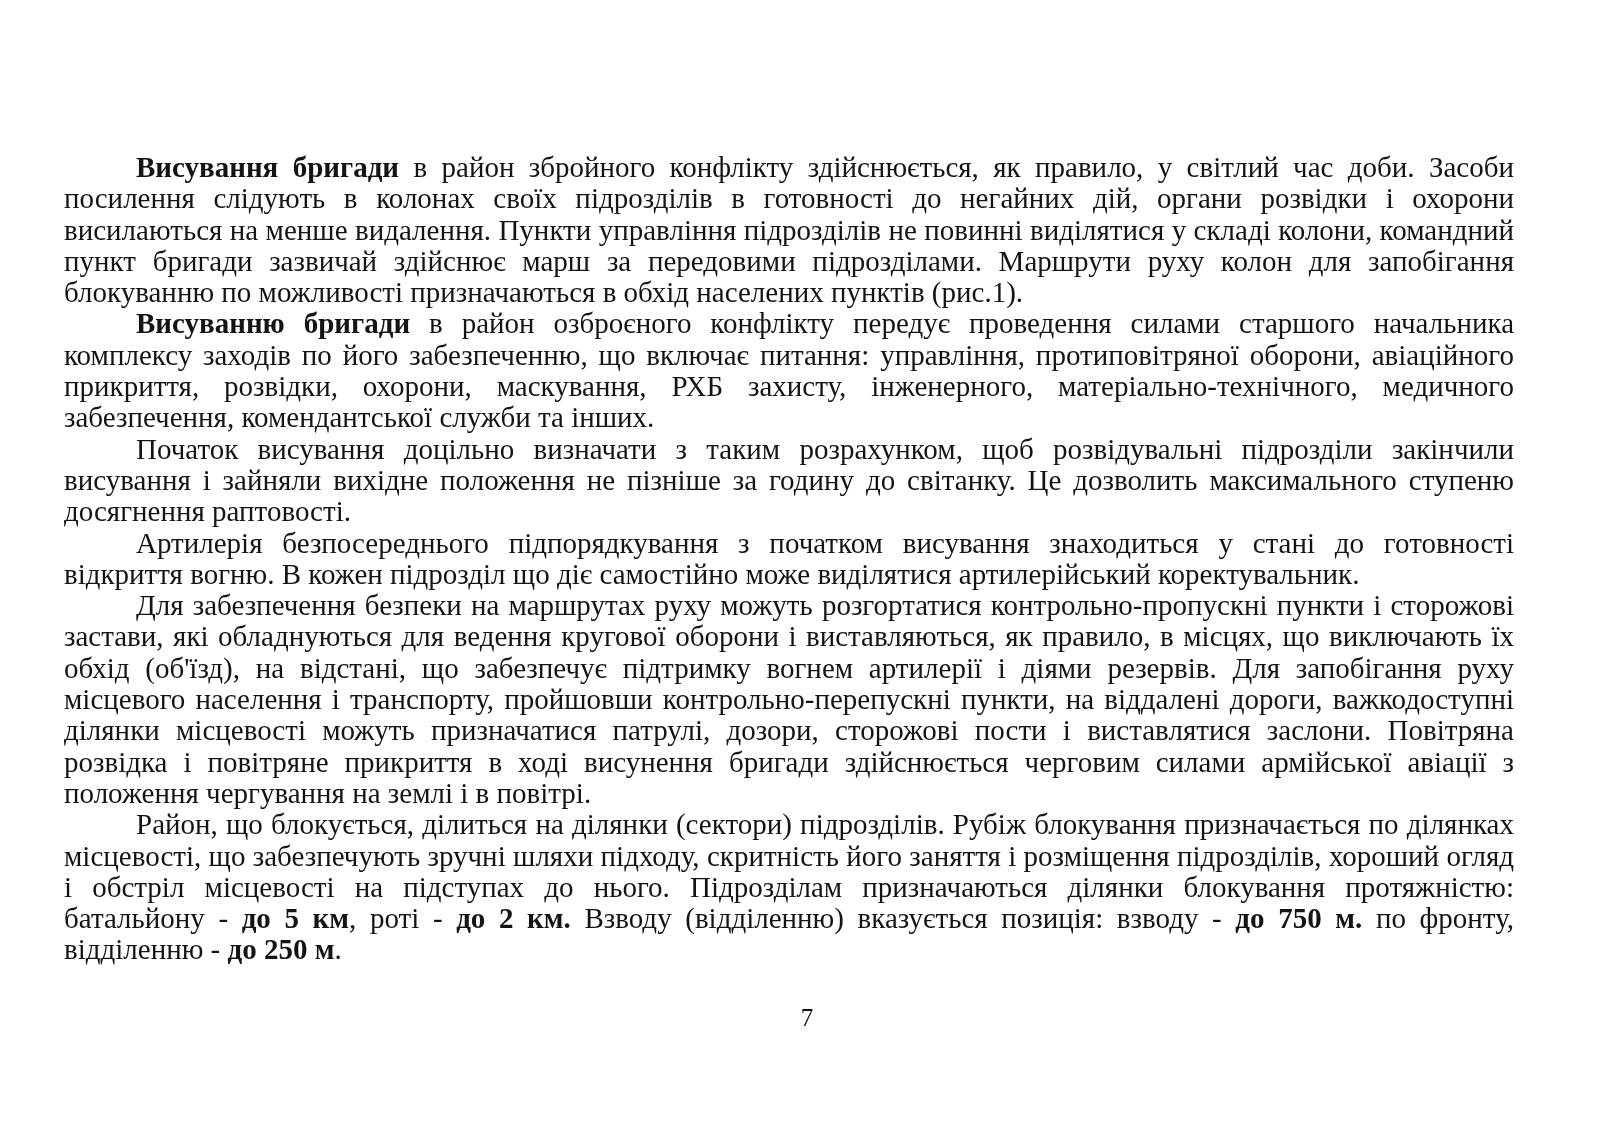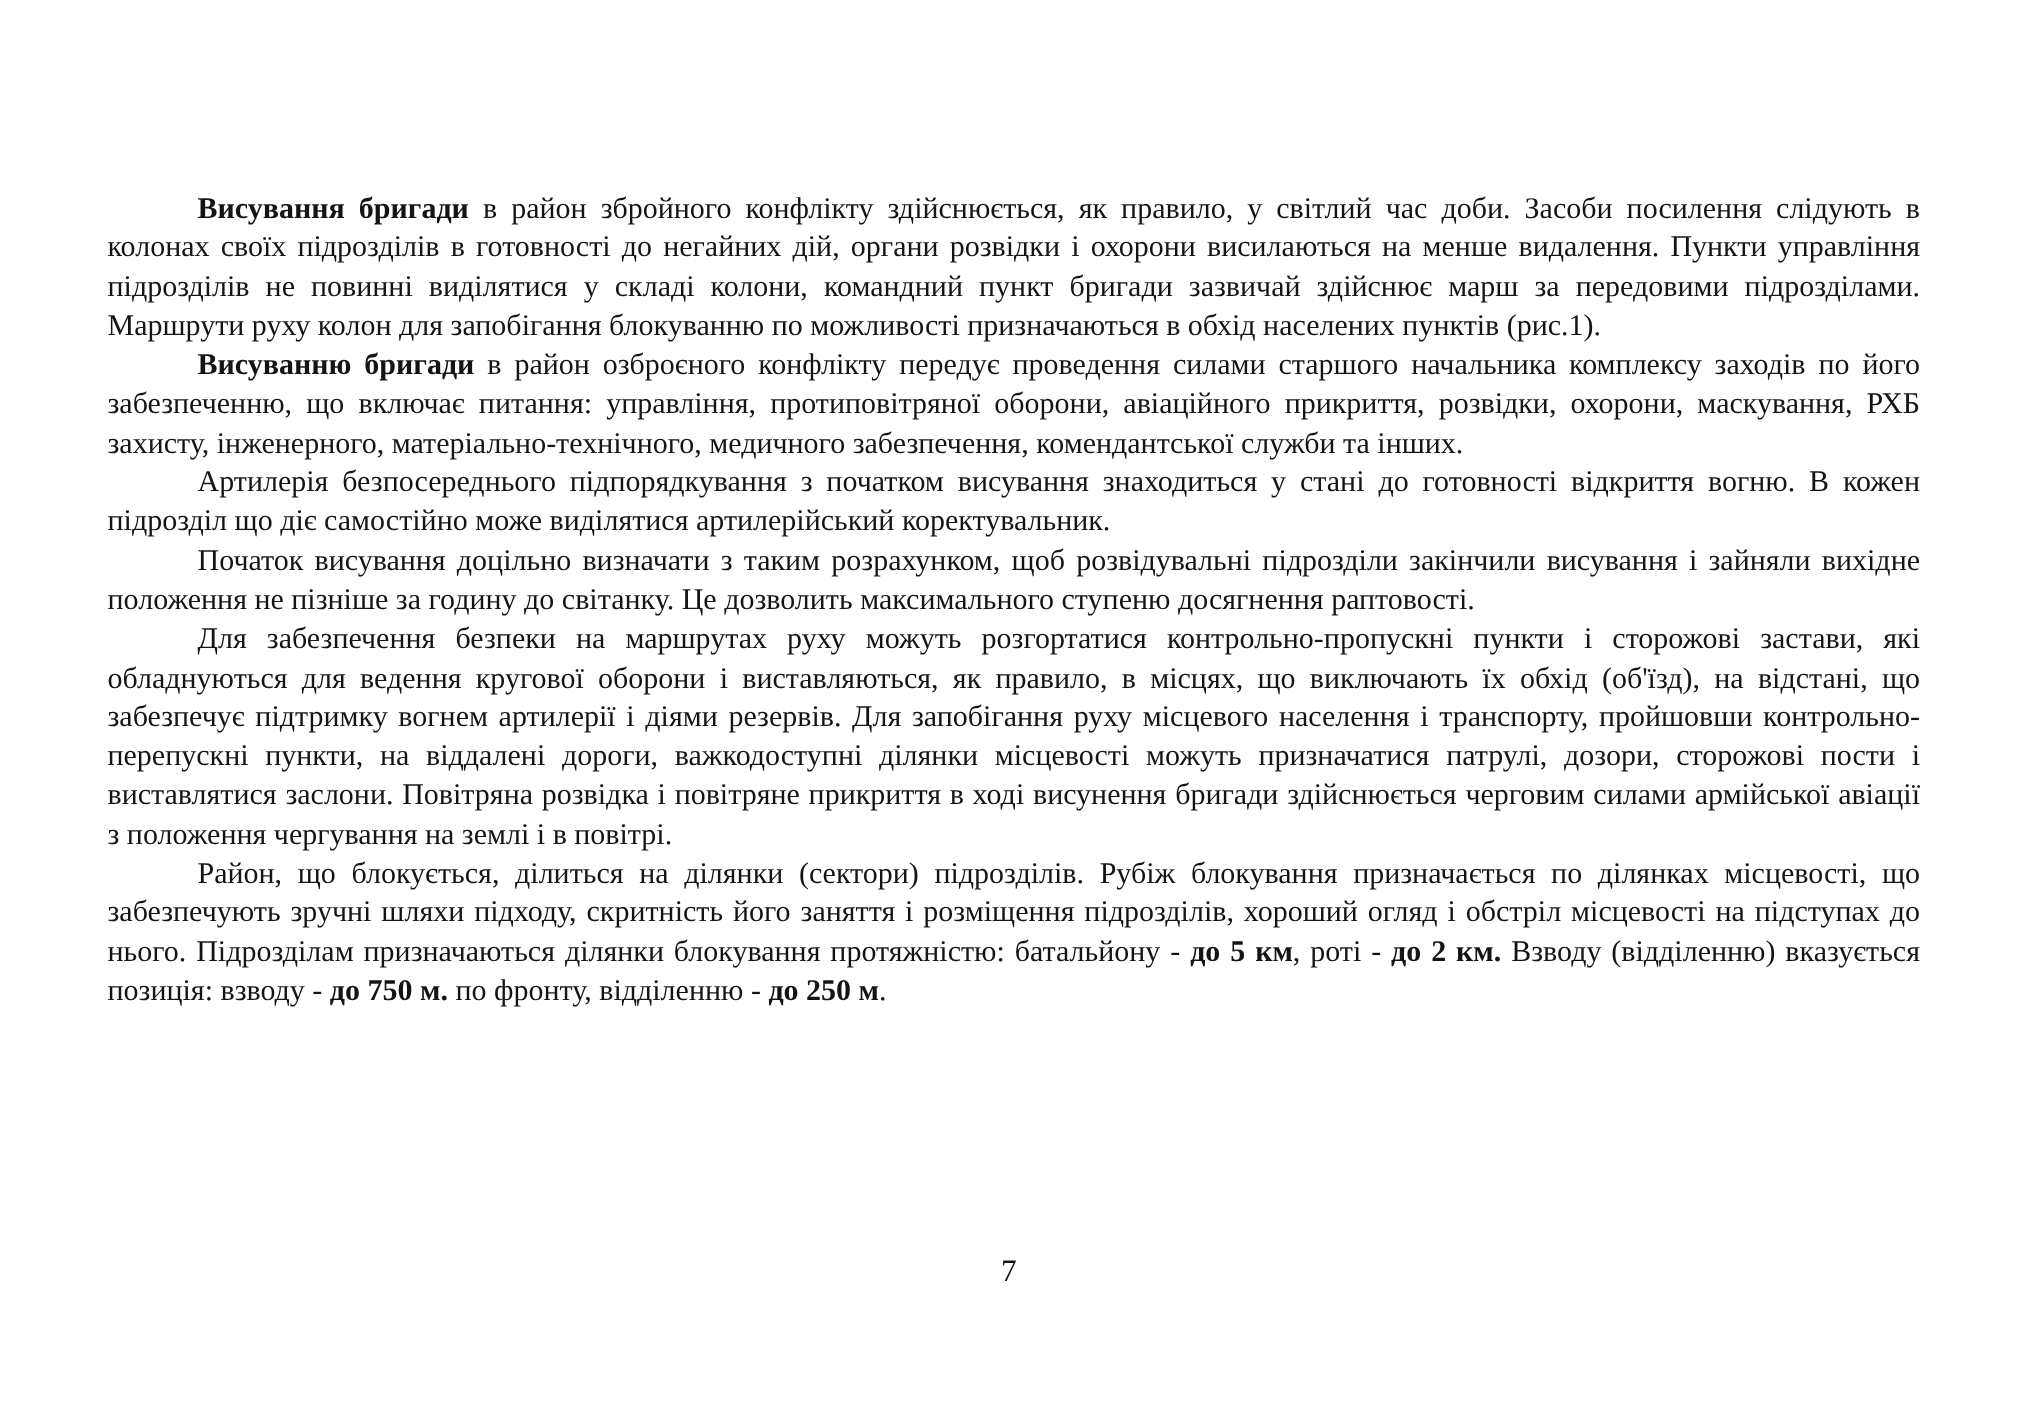--- a/index.html
+++ b/index.html
@@ -11,24 +11,24 @@
     position: relative;
     width: 1614px;
     height: 1142px;
     background: #ffffff;
     overflow: hidden;
     font-family: "Liberation Serif", "DejaVu Serif", serif;
     color: #141414;
   }
   .content {
     position: absolute;
-    left: 86px;
+    left: 64px;
     top: 152px;
     width: 1450px;
-    font-size: 24px;
+    font-size: 29px;
     line-height: 31.3px;
     text-align: justify;
   }
   .para {
     margin: 0;
     padding: 0;
     text-indent: 72px;
   }
   .run-bold {
     font-weight: bold;
@@ -46,23 +46,23 @@
 </head>
 <body>
 
 <div class="page">
   <div class="content">
 
     <p class="para"><span class="run-bold">Висування бригади</span><span> в район збройного конфлікту здійснюється, як правило, у світлий час доби. Засоби посилення слідують в колонах своїх підрозділів в готовності до негайних дій, органи розвідки і охорони висилаються на менше видалення. Пункти управління підрозділів не повинні виділятися у складі колони, командний пункт бригади зазвичай здійснює марш за передовими підрозділами. Маршрути руху колон для запобігання блокуванню по можливості призначаються в обхід населених пунктів (рис.1).</span></p>
 
     <p class="para"><span class="run-bold">Висуванню бригади</span><span> в район озброєного конфлікту передує проведення силами старшого начальника комплексу заходів по його забезпеченню, що включає питання: управління, протиповітряної оборони, авіаційного прикриття, розвідки, охорони, маскування, РХБ захисту, інженерного, матеріально-технічного, медичного забезпечення, комендантської служби та інших.</span></p>
 
+    <p class="para"><span>Початок висування доцільно визначати з таким розрахунком, щоб розвідувальні підрозділи закінчили висування і зайняли вихідне положення не пізніше за годину до світанку. Це дозволить максимального ступеню досягнення раптовості.</span></p>
+
     <p class="para"><span>Артилерія безпосереднього підпорядкування з початком висування знаходиться у стані до готовності відкриття вогню. В кожен підрозділ що діє самостійно може виділятися артилерійський коректувальник.</span></p>
-
-    <p class="para"><span>Початок висування доцільно визначати з таким розрахунком, щоб розвідувальні підрозділи закінчили висування і зайняли вихідне положення не пізніше за годину до світанку. Це дозволить максимального ступеню досягнення раптовості.</span></p>
 
     <p class="para"><span>Для забезпечення безпеки на маршрутах руху можуть розгортатися контрольно-пропускні пункти і сторожові застави, які обладнуються для ведення кругової оборони і виставляються, як правило, в місцях, що виключають їх обхід (об'їзд), на відстані, що забезпечує підтримку вогнем артилерії і діями резервів. Для запобігання руху місцевого населення і транспорту, пройшовши контрольно-перепускні пункти, на віддалені дороги, важкодоступні ділянки місцевості можуть призначатися патрулі, дозори, сторожові пости і виставлятися заслони. Повітряна розвідка і повітряне прикриття в ході висунення бригади здійснюється черговим силами армійської авіації  з положення чергування на землі і в повітрі.</span></p>
 
     <p class="para"><span>Район, що блокується, ділиться на ділянки (сектори) підрозділів. Рубіж блокування призначається по ділянках місцевості, що забезпечують зручні шляхи підходу, скритність його заняття і розміщення підрозділів, хороший огляд і обстріл місцевості на підступах до нього. Підрозділам призначаються ділянки блокування протяжністю: батальйону - </span><span class="run-bold">до 5 км</span><span>, роті - </span><span class="run-bold">до 2 км.</span><span> Взводу (відділенню) вказується позиція: взводу - </span><span class="run-bold">до 750 м.</span><span> по фронту, відділенню - </span><span class="run-bold">до 250 м</span><span>.</span></p>
 
   </div>
 
   <div class="page-number">7</div>
 </div>
 

